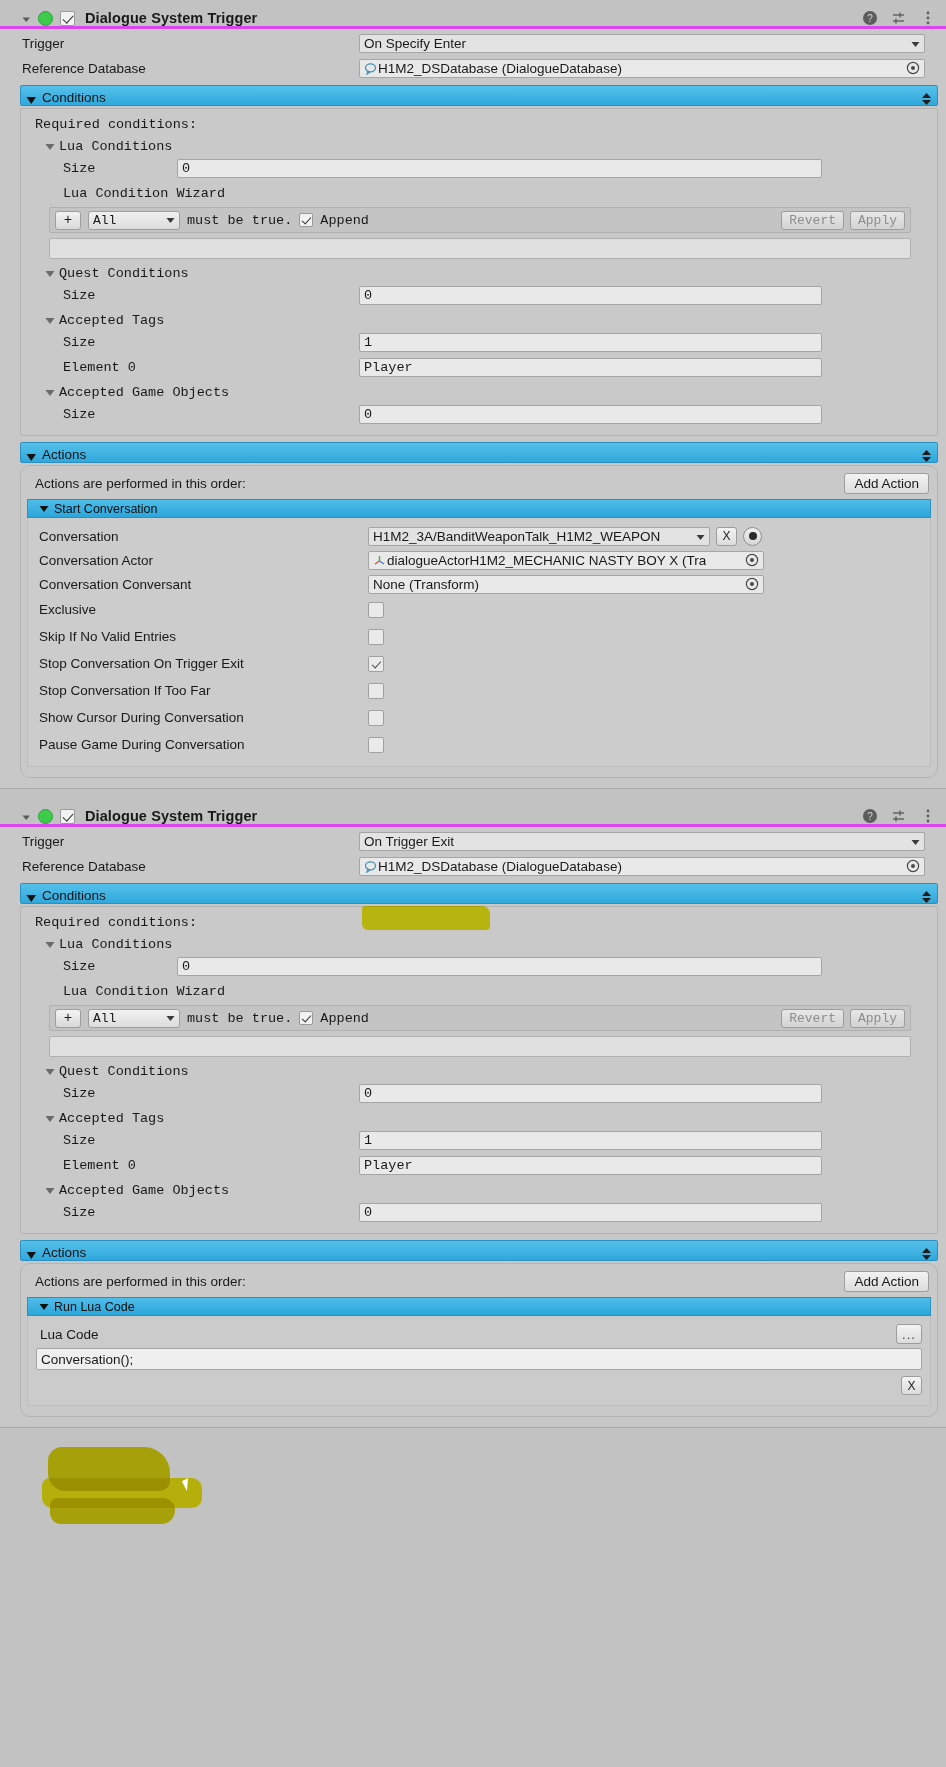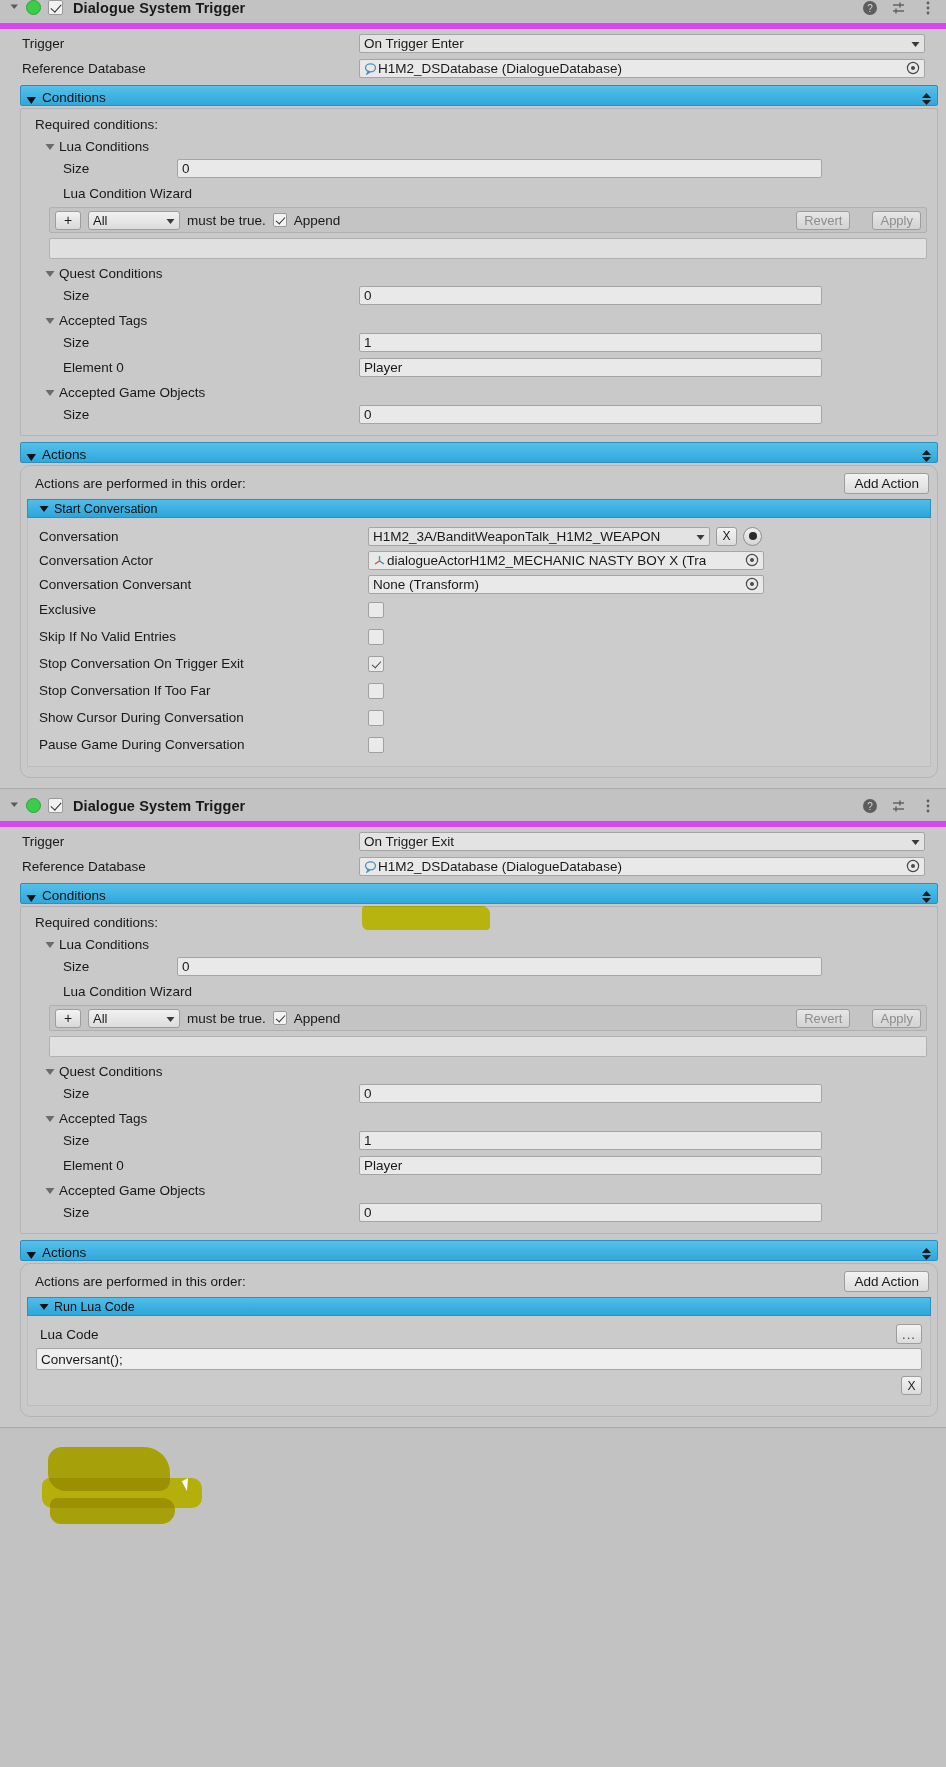--- a/index.html
+++ b/index.html
@@ -12,23 +12,23 @@
   }
   body { width: 946px; height: 1767px; overflow: hidden; position: relative; }
 
   .inspector { width: 946px; background: #c8c8c8; }
 
   
   .comp-header {
     height: 29px;
     background: #c2c2c2;
     display: flex;
-    align-items: flex-start;
-    padding: 0 10px 0 8px;
-    border-bottom: 6px solid #d946ef;
+    align-items: flex-end;
+    padding: 0 10px 0 20px;
+    border-bottom: 3px solid #d946ef;
     position: relative;
   }
   .foldout-arrow {
     width: 13px; height: 13px;
     flex: 0 0 13px;
     display: flex; align-items: center; justify-content: center;
   }
   .foldout-arrow svg { display: block; }
   .green-dot {
     width: 15px; height: 15px; border-radius: 50%;
@@ -129,21 +129,22 @@
     display: flex;
     flex-direction: column;
     gap: 2px;
   }
 
   .section-body {
     margin: 2px 8px 0 20px;
     background: #c9c9c9;
     border: 1px solid #b4b4b4;
     border-radius: 2px;
-    padding: 8px 8px 10px 6px;
+    padding: 8px 24px 10px 6px;
+    font-family: Liberation Mono, monospace;
   }
 
   .sub-label { font-size: 13.5px; padding-left: 8px; }
 
   .foldrow {
     display: flex;
     align-items: center;
     gap: 4px;
     padding-left: 18px;
     margin-top: 7px;
@@ -206,21 +207,21 @@
     position: relative;
     flex: 0 0 14px;
   }
   .wiz-chk.checked::after {
     content:"";
     position:absolute; left:4px; top:1px;
     width:4px; height:8px;
     border: solid #333; border-width: 0 1.6px 1.6px 0;
     transform: rotate(42deg);
   }
-  .wiz-right { margin-left: auto; display: flex; gap: 22px; }
+  .wiz-right { margin-left: auto; display: flex; gap: 6px; }
 
   .empty-strip {
     margin: 5px 2px 0 22px;
     height: 21px;
     background: #e0e0e0;
     border: 1px solid #b0b0b0;
     border-radius: 2px;
   }
 
   
@@ -430,21 +431,21 @@
               <circle cx="8" cy="8" r="1.4"></circle>
               <circle cx="8" cy="13" r="1.4"></circle>
             </svg>
         </span>
       </span>
     </div>
 
     <div class="row">
       <span class="lbl lbl-w340">Trigger</span>
       <span class="field popup" style="width:566px;">
-        <span>On Trigger Enter</span>
+        <span>On Specify Enter</span>
         <span class="popup-arrow">
           <svg width="9" height="7" viewBox="0 0 9 7">
               <path d="M0.5 1 L8.5 1 L4.5 6 Z" fill="#3a3a3a"></path>
             </svg>
         </span>
       </span>
     </div>
 
     <div class="row">
       <span class="lbl lbl-w340">Reference Database</span>
@@ -881,21 +882,21 @@
         </span>
         <span>Run Lua Code</span>
       </div>
 
       <div class="lua-body">
         <div class="lua-label-row">
           <span class="lua-label">Lua Code</span>
           <span class="dots-btn">...</span>
         </div>
         <div class="lua-input">
-          <span>Conversant();</span>
+          <span>Conversation();</span>
         </div>
         <div class="lua-x-row">
           <span class="small-x" style="margin-left:0;">X</span>
         </div>
       </div>
     </div>
 
     <div class="comp-sep"></div>
   </div>
 

